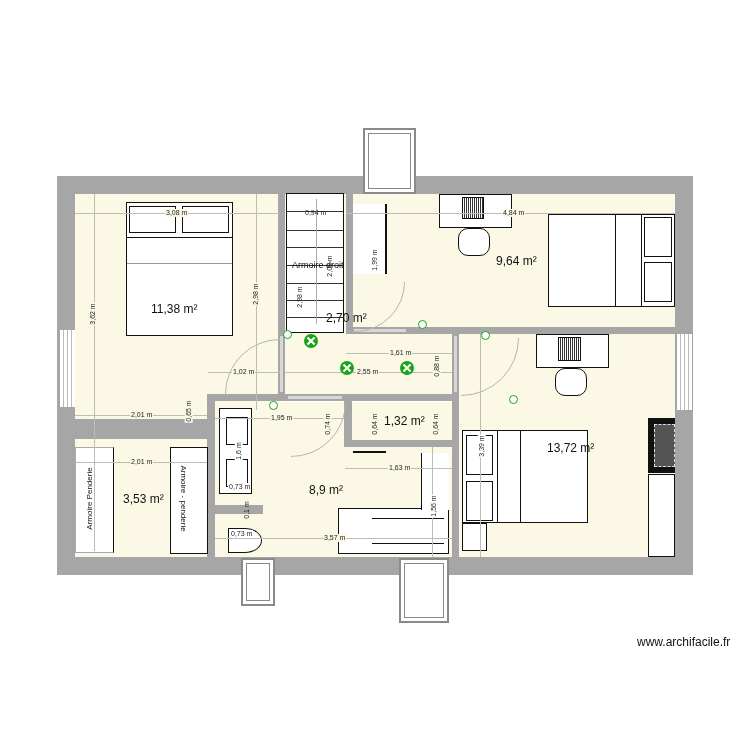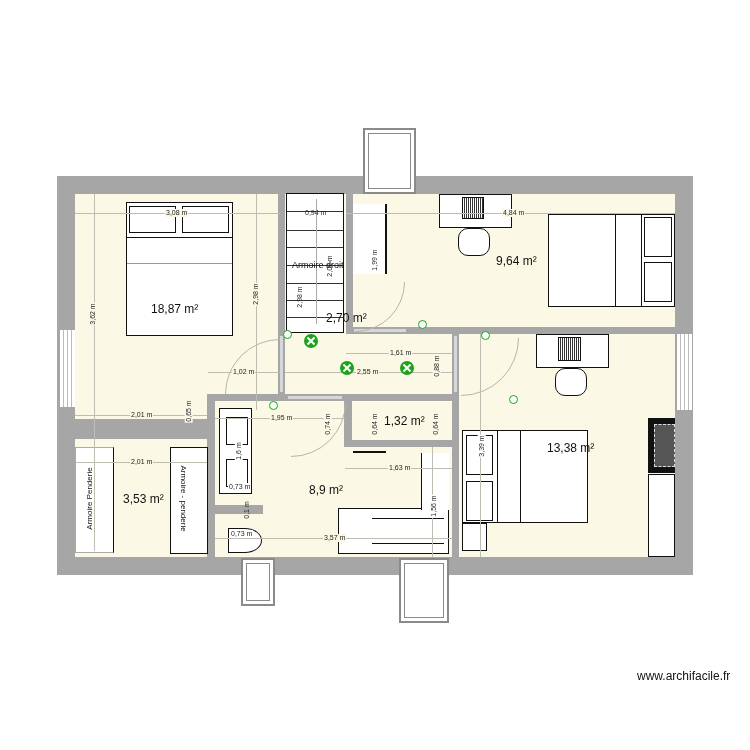--- a/index.html
+++ b/index.html
@@ -191,32 +191,32 @@
   <div class="dim v" style="left:424px;top:420px;">0,64 m</div>
   <div class="dim" style="left:388px;top:464px;">1,63 m</div>
   <div class="dim v" style="left:229px;top:447px;background:#fff;">1,6 m</div>
   <div class="dim" style="left:228px;top:483px;background:#fff;">0,73 m</div>
   <div class="dim v" style="left:237px;top:506px;background:transparent;">0,1 m</div>
   <div class="dim" style="left:230px;top:530px;background:#fff;">0,73 m</div>
   <div class="dim" style="left:323px;top:534px;">3,57 m</div>
   <div class="dim v" style="left:422px;top:502px;background:#fff;">1,56 m</div>
   <div class="dim v" style="left:470px;top:442px;background:#fff;">3,39 m</div>
 
-  <div class="area" style="left:151px;top:302px;">18,87 m²</div>
+  <div class="area" style="left:151px;top:302px;">11,38 m²</div>
   <div class="area" style="left:496px;top:254px;">9,64 m²</div>
   <div class="area" style="left:326px;top:311px;">2,70 m²</div>
   <div class="area" style="left:384px;top:414px;">1,32 m²</div>
-  <div class="area" style="left:547px;top:441px;">13,38 m²</div>
+  <div class="area" style="left:547px;top:441px;">13,72 m²</div>
   <div class="area" style="left:123px;top:492px;">3,53 m²</div>
   <div class="area" style="left:309px;top:483px;">8,9 m²</div>
 
   <div class="outlet" style="left:304px;top:334px;"></div>
   <div class="outlet" style="left:340px;top:361px;"></div>
   <div class="outlet" style="left:400px;top:361px;"></div>
 
   <div class="switch" style="left:283px;top:330px;"></div>
   <div class="switch" style="left:418px;top:320px;"></div>
   <div class="switch" style="left:481px;top:331px;"></div>
   <div class="switch" style="left:509px;top:395px;"></div>
   <div class="switch" style="left:269px;top:401px;"></div>
 
-  <div class="watermark" style="left:637px;top:669px;">www.archifacile.fr</div>
+  <div class="watermark" style="left:637px;top:635px;">www.archifacile.fr</div>
 </div>
 
 </body></html>

